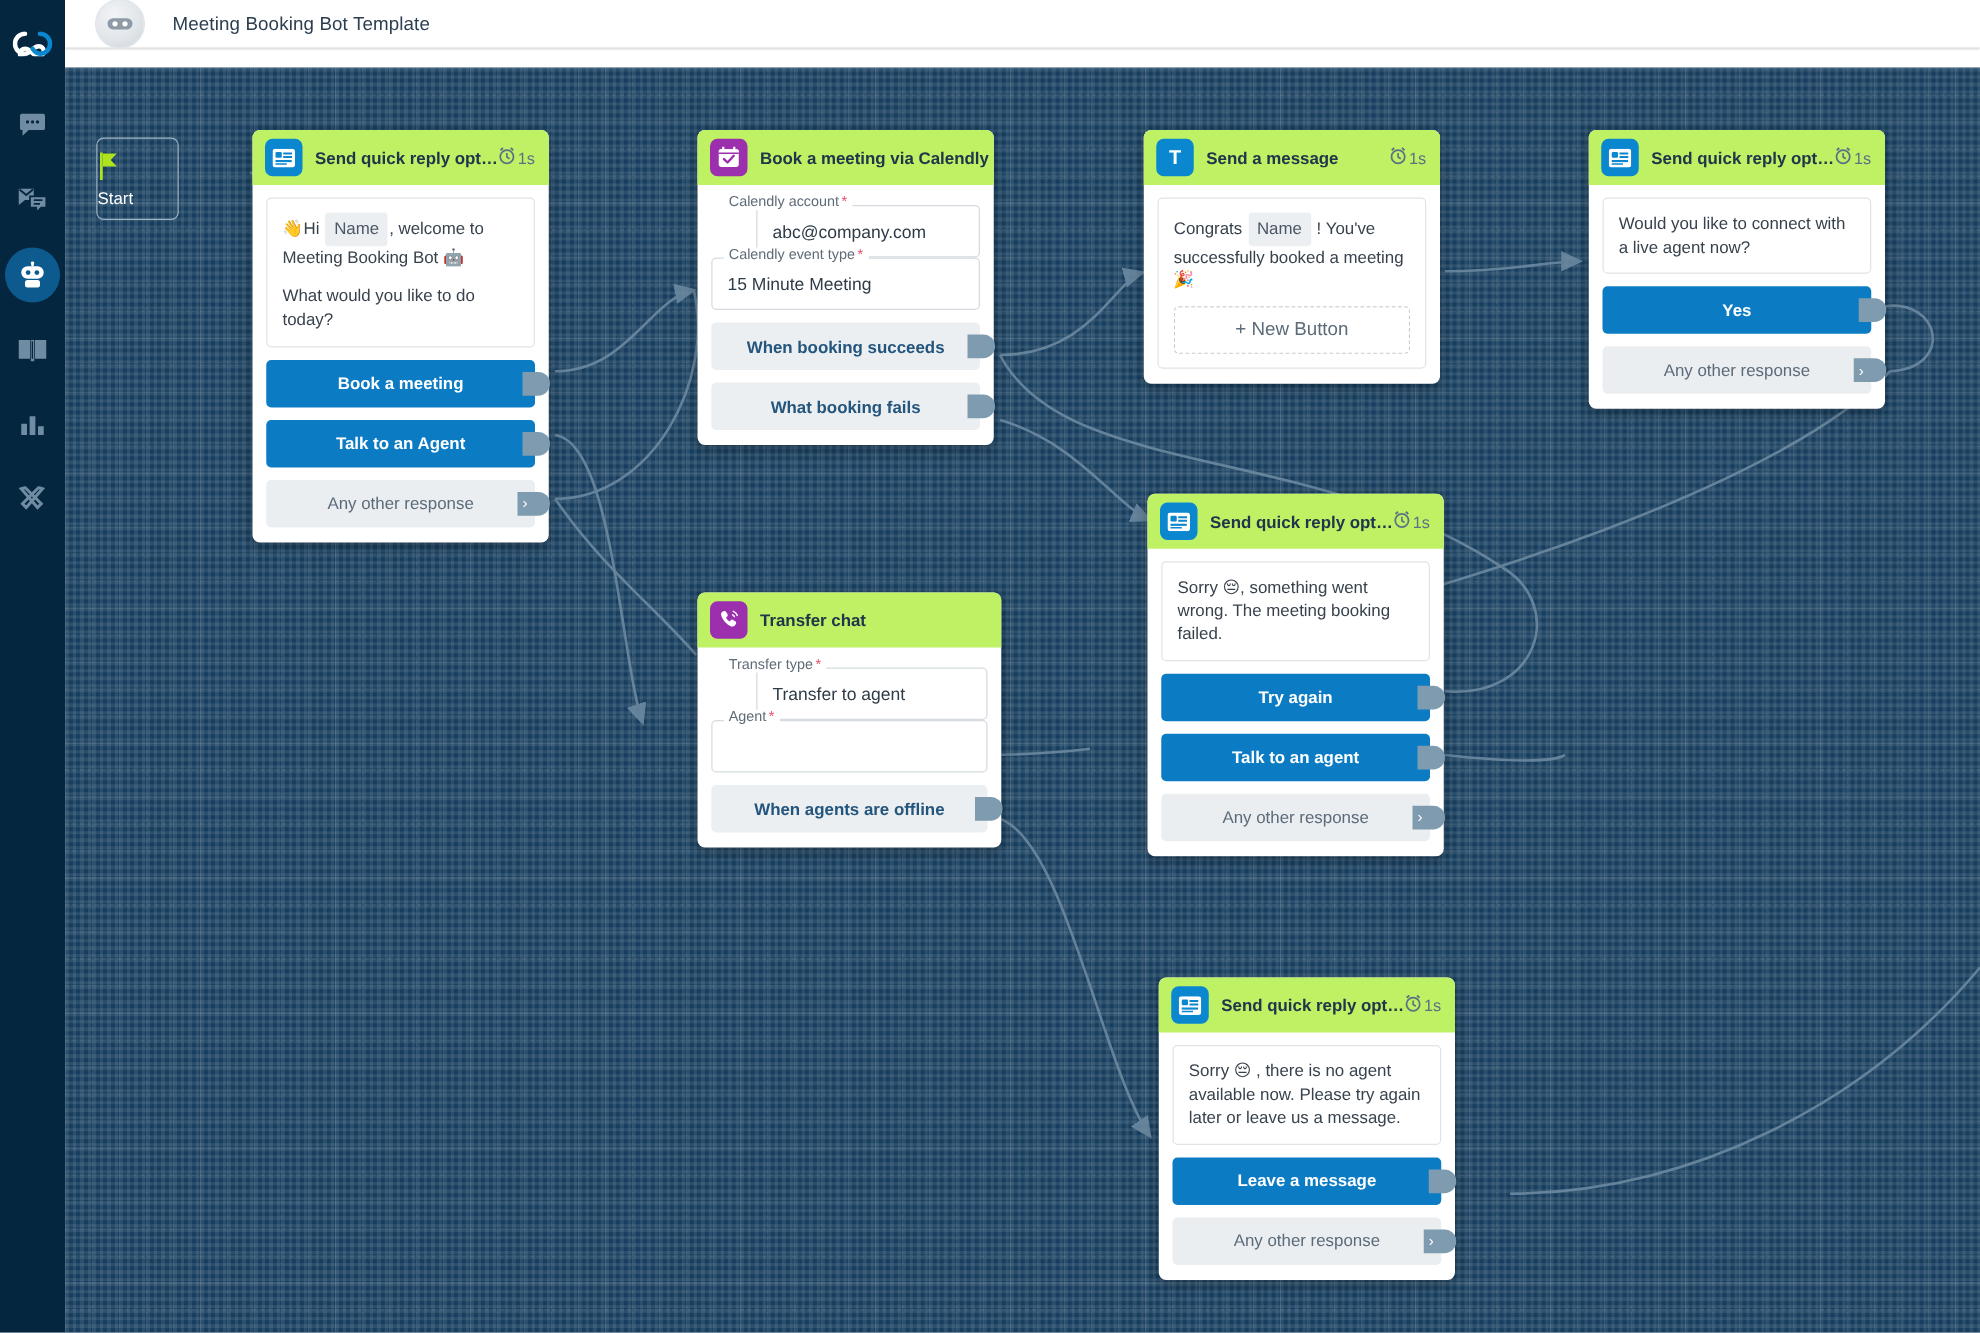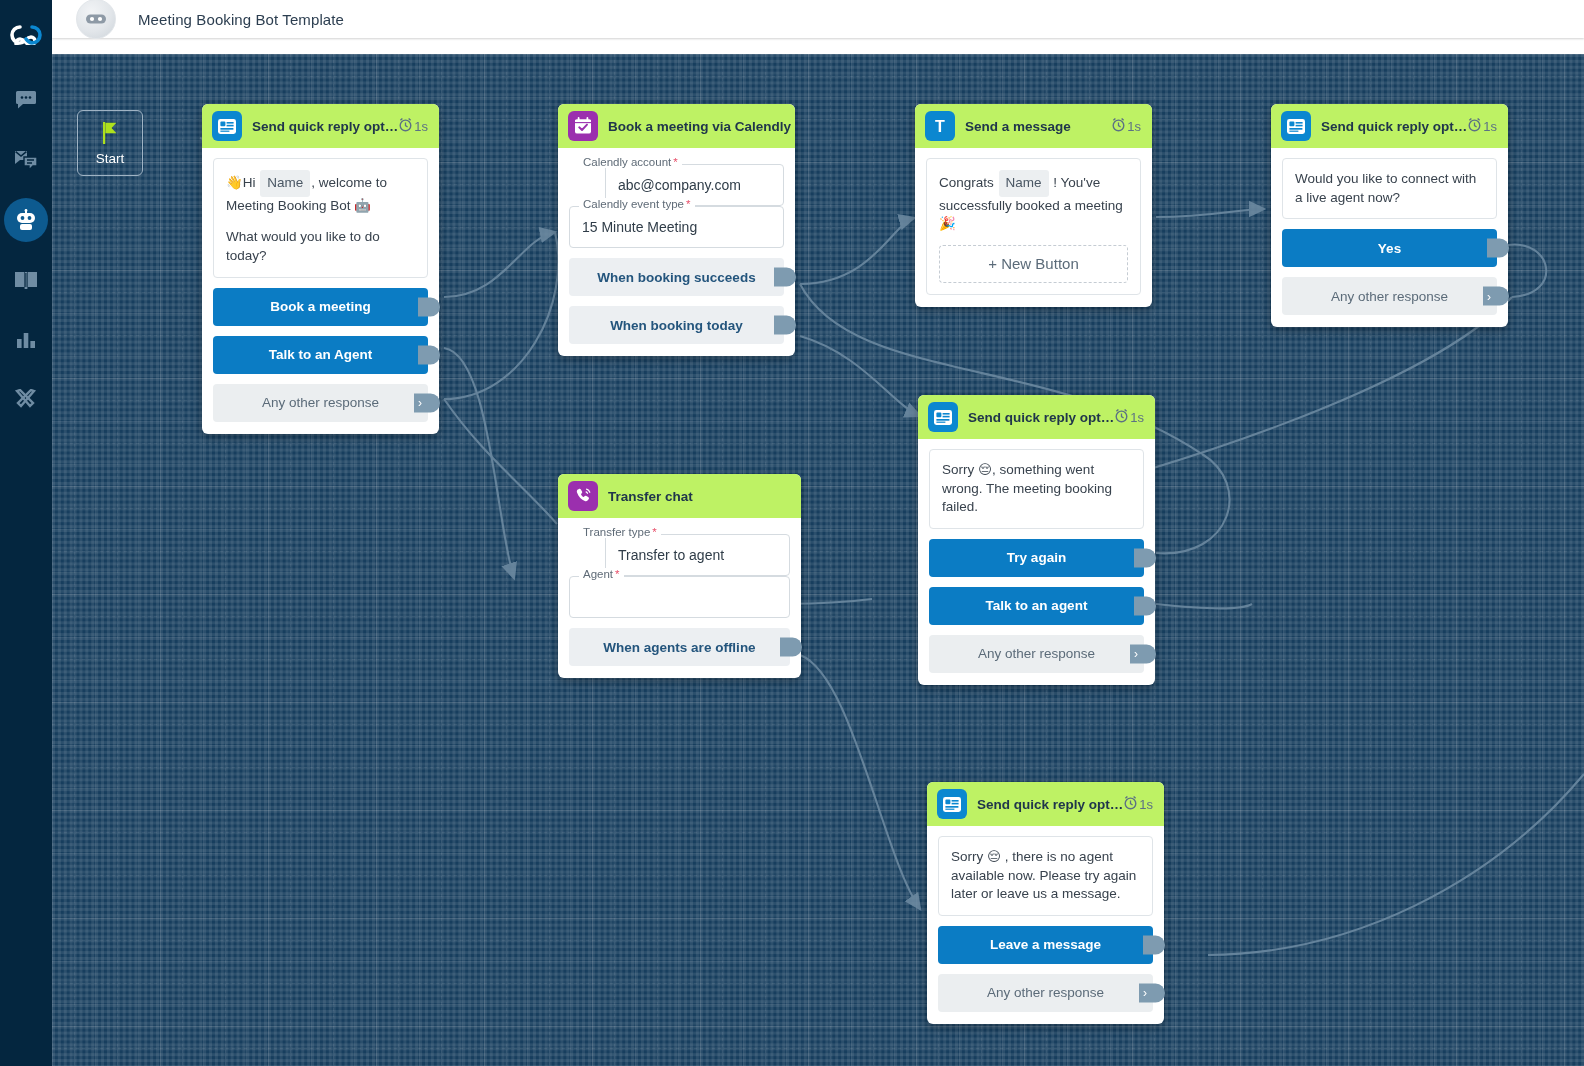--- a/index.html
+++ b/index.html
@@ -150,21 +150,21 @@
   .caret{
     position:absolute;right:12px;top:50%;transform:translateY(-50%);
     width:0;height:0;border-left:6px solid transparent;border-right:6px solid transparent;
     border-top:7px solid #5e7governed;
   }
   .caret{border-top-color:#5e7384;}
 
   
   #start-node{
     position:absolute;width:64px;height:64px;border:1px solid #9fb3c4;
-    border-radius:6px;display:flex;flex-direction:column;align-items:center;
+    border-radius:6px;display:flex;flex-direction:column;
     justify-content:center;color:#ffffff;font-size:13.5px;z-index:10;
   }
   #start-node .flagwrap{margin-bottom:3px;}
 </style>
 </head>
 <body>
 
 <div id="app">
 
   <div id="rail">
@@ -375,21 +375,21 @@
           <div class="fbox">
               <span>15 Minute Meeting</span>
             </div>
           <span class="caret"></span>
         </div>
         <div class="btn-outcome">
           <span>When booking succeeds</span>
           <span class="port"></span>
         </div>
         <div class="btn-outcome">
-          <span>When booking today</span>
+          <span>What booking fails</span>
           <span class="port"></span>
         </div>
       </div>
     </div>
 
     <div class="node" style="left:863px;top:50px;width:237px;">
       <div class="node-head">
         <div class="node-icon ic-blue">
           <svg width="18" height="18" viewBox="0 0 18 18">
               <text x="9" y="14.6" text-anchor="middle" font-family="Liberation Sans, sans-serif" font-size="16" font-weight="bold" fill="#fff">T</text>

